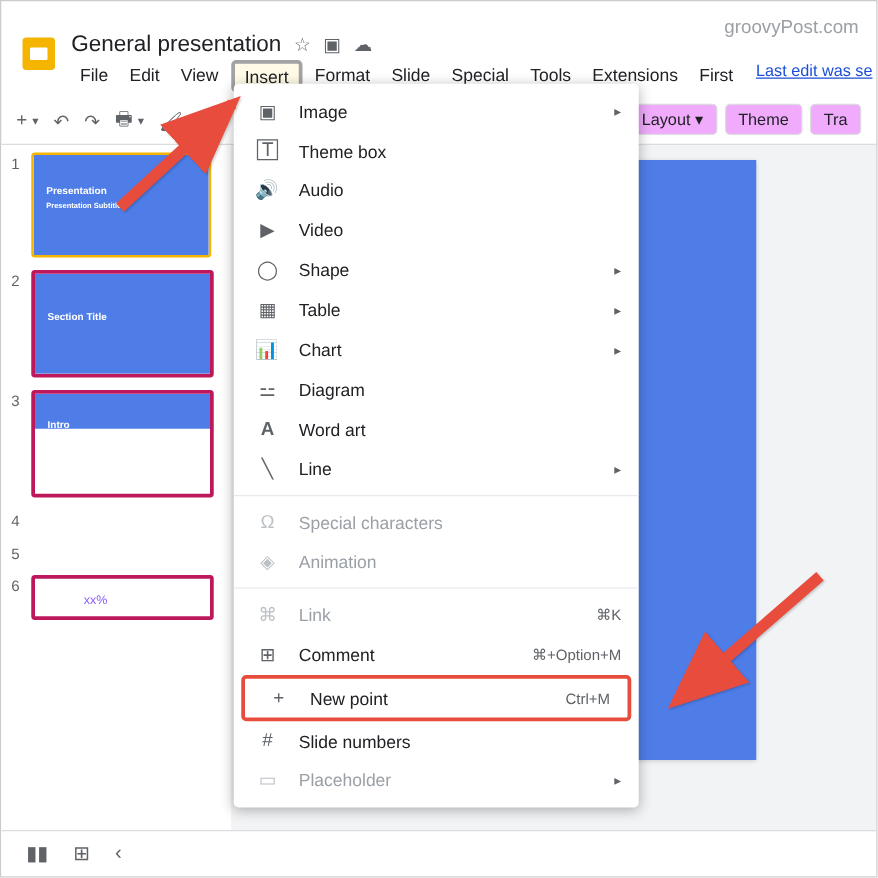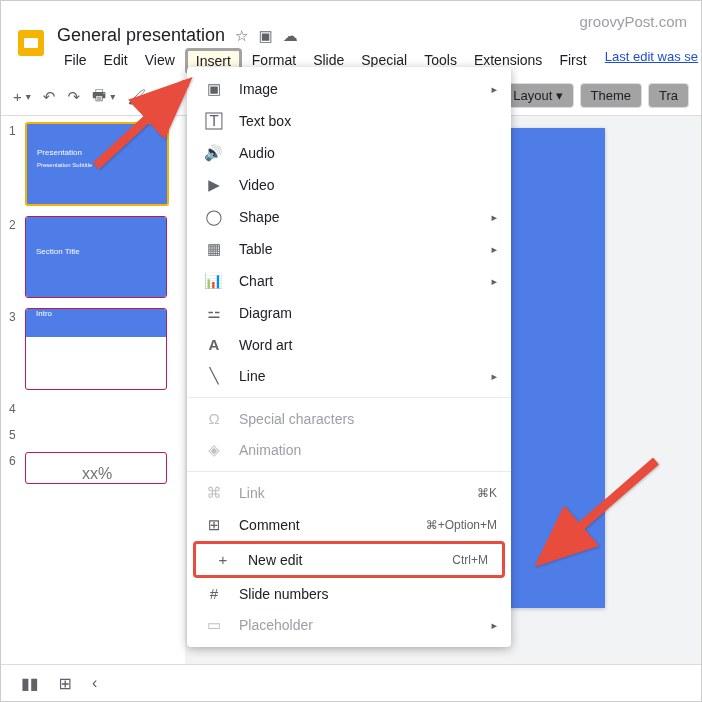--- a/index.html
+++ b/index.html
@@ -12,30 +12,30 @@
 .icon-btn { color:#5f6368; font-size:15px; cursor:pointer;}
 .menu-bar { display:flex; gap:3px; margin-top:2px;justify-content:flex-end;}
 .menu-item { padding:4px 7px; color:#202124; font-size:14px; cursor:pointer; border-radius:3px;}
 .menu-insert { border:3px solid #a3a3a3; border-radius:4px; background:#fffbe6; padding:2px 8px;}
 .watermark { position:absolute; top:12px; right:14px; color:#9aa0a6; font-size:15px;margin-left:20px;}
 .edit-link { position:absolute; top:48px; right:3px; color:#1d4ed8; font-size:13px; text-decoration:underline;}
 .toolbar { display:flex; align-items:center; gap:12px; padding:6px 12px; border-bottom:1px solid #dadce0; margin-top:4px;}
 .tb-btn { color:#5f6368; font-size:15px;}
 .tb-group{display:flex;align-items:center;gap:4px;}
 .toolbar-right { display:flex; gap:6px; position:absolute; right:12px; top:82px;}
-.pill { border:1px solid #dadce0; border-radius:4px; padding:4px 10px; font-size:13px; color:#202124; background:#a3a3a3;}
+.pill { border:1px solid #dadce0; border-radius:4px; padding:4px 10px; font-size:13px; color:#202124; background:#f0abfc;}
 .content { display:flex; height:560px; }
 .sidebar { width:176px; background:#fff; overflow:hidden; padding:6px 0 0 8px;}
 .thumb-row{display:flex; align-items:flex-start; gap:6px; margin-bottom:10px;}
 .thumb-num{font-size:12px; color:#5f6368; width:10px; margin-top:2px;}
-.thumb { width:140px; height:80px; border:1px solid #be185d; border-radius:3px; background:#fff; position:relative; overflow:hidden; font-size:7px;}
+.thumb { width:140px; height:80px; border:3px solid #be185d; border-radius:3px; background:#fff; position:relative; overflow:hidden; font-size:7px;}
 .thumb.sel{border:2px solid #f4b400; background:#fffde7;}
 .blue-fill{background:#4f7de8; position:absolute; inset:0;}
 .blue-half{background:#4f7de8; position:absolute; left:0;right:0;top:0;height:28px;}
-.t-title{position:absolute; color:#fff; font-size:8px;}
+.t-title{position:absolute; color:#fff; font-size:8px;font-weight:bold;}
 .dropdown { position:absolute; left:186px; top:66px; width:324px; background:#fff; box-shadow:0 2px 10px rgba(0,0,0,.3); border-radius:4px; padding:6px 0; z-index:10;}
 .dd-item { display:flex; align-items:center; padding:7px 18px; gap:16px; font-size:14px; color:#202124; cursor:pointer; position:relative;}
 .dd-item.disabled{color:#9aa0a6;}
 .dd-icon{width:18px; color:#5f6368; font-size:15px; display:flex; justify-content:center;}
 .dd-item.disabled .dd-icon{color:#bdc1c6;}
 .dd-arrow{position:absolute; right:14px; color:#5f6368; font-size:11px;}
 .dd-shortcut{position:absolute; right:14px; color:#5f6368; font-size:12px;}
 .dd-sep{height:1px; background:#e8eaed; margin:5px 0;}
 .dd-highlight{border:3px solid #e74c3c; border-radius:4px; margin:0 6px;}
 .canvas { flex:1; background:#f1f3f4; position:relative; padding:12px 0 0 20px;}
@@ -114,53 +114,53 @@
         <span class="thumb-num">2</span>
       <div class="thumb">
           <div class="blue-fill"></div>
           <span class="t-title" style="top:30px;left:10px">Section Title</span>
         </div>
       </div>
     <div class="thumb-row">
         <span class="thumb-num">3</span>
       <div class="thumb">
           <div class="blue-half"></div>
-          <span class="t-title" style="top:0;left:10px">Intro</span>
+          <span class="t-title" style="top:20px;left:10px">Intro</span>
         </div>
       </div>
     <div class="thumb-row">
         <span class="thumb-num">4</span>
       </div>
     <div class="thumb-row">
         <span class="thumb-num">5</span>
       </div>
     <div class="thumb-row">
         <span class="thumb-num">6</span>
       <div class="thumb" style="height:30px">
-          <span style="position:absolute;top:12px;left:56px;font-size:16px;color:#737373">xx%</span>
+          <span style="position:absolute;top:12px;left:39px;font-size:10px;color:#8b5cf6">xx%</span>
         </div>
       </div>
   </div>
   <div class="canvas">
     <div class="slide">
       <div class="slide-title">esentatio</div>
       <div class="slide-sub">entation Subtitle</div>
     </div>
   </div>
 </div>
 
 <div class="dropdown">
   <div class="dd-item">
       <span class="dd-icon">▣</span>
       <span>Image</span>
       <span class="dd-arrow">▸</span>
     </div>
   <div class="dd-item">
       <span class="dd-icon">🅃</span>
-      <span>Text box</span>
+      <span>Theme box</span>
     </div>
   <div class="dd-item">
       <span class="dd-icon">🔊</span>
       <span>Audio</span>
     </div>
   <div class="dd-item">
       <span class="dd-icon">▶</span>
       <span>Video</span>
     </div>
   <div class="dd-item">
@@ -209,21 +209,21 @@
       <span class="dd-shortcut">⌘K</span>
     </div>
   <div class="dd-item">
       <span class="dd-icon">⊞</span>
       <span>Comment</span>
       <span class="dd-shortcut">⌘+Option+M</span>
     </div>
   <div class="dd-highlight">
     <div class="dd-item">
         <span class="dd-icon">+</span>
-        <span>New edit</span>
+        <span>New point</span>
         <span class="dd-shortcut">Ctrl+M</span>
       </div>
   </div>
   <div class="dd-item">
       <span class="dd-icon">#</span>
       <span>Slide numbers</span>
     </div>
   <div class="dd-item disabled">
       <span class="dd-icon">▭</span>
       <span>Placeholder</span>

